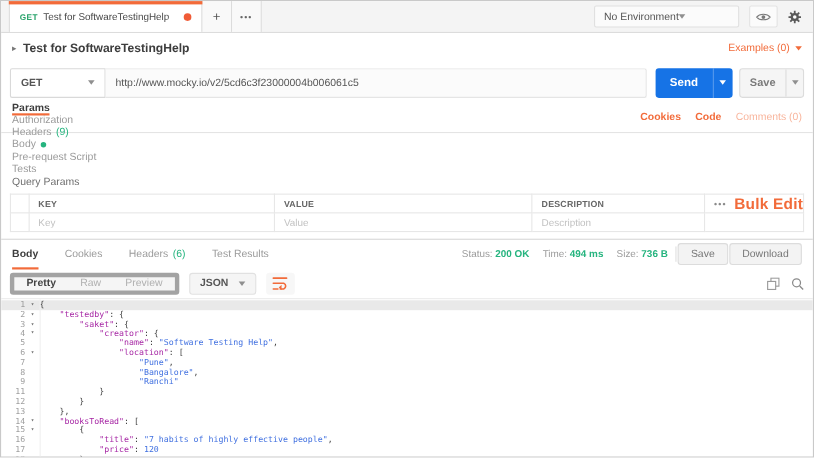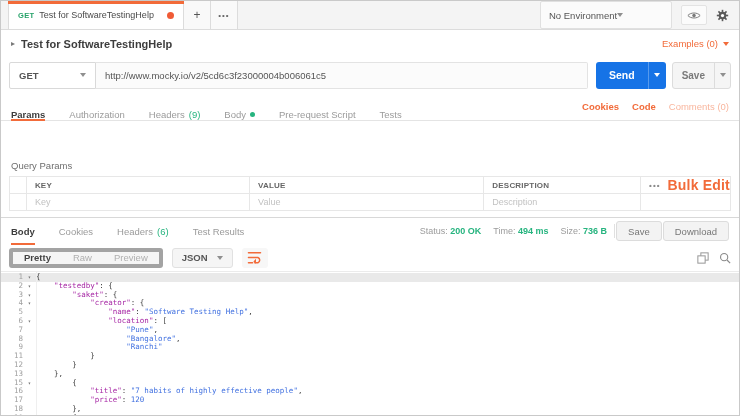--- a/index.html
+++ b/index.html
@@ -12,21 +12,21 @@
   .wtab { position:relative; margin-left:7px; display:flex; align-items:center; gap:5px; padding:0 9px;
           background:#fff; border-left:1px solid #dcdcdc; border-right:1px solid #dcdcdc; min-width:128px; }
   .wtab::before { content:""; position:absolute; top:0; left:-1px; right:-1px; height:3px; background:#f26b3a; }
   .wtab-method { color:#26a269; font-size:7.5px; font-weight:700; letter-spacing:.3px; }
   .wtab-title { font-size:9px; color:#4a4a4a; }
   .unsaved-dot { width:7px; height:7px; border-radius:50%; background:#f05b36; margin-left:8px; }
   .tab-btn { width:27px; display:flex; align-items:center; justify-content:center; border-right:1px solid #dcdcdc;
              background:#f9f9f9; color:#555; font-size:12px; cursor:pointer; }
   .tab-btn.more { font-size:8px; letter-spacing:1px; color:#666; }
   .strip-right { margin-left:auto; display:flex; align-items:center; gap:9px; padding-right:10px; }
-  .env-select { width:132px; height:28px; background:#fbfbfb; border:1px solid #e0e0e0; border-radius:2px;
+  .env-select { width:132px; height:20px; background:#fbfbfb; border:1px solid #e0e0e0; border-radius:2px;
                 display:flex; align-items:center; padding:0 8px; font-size:9.5px; color:#555; }
   .icon-btn { display:flex; align-items:center; justify-content:center; }
   .eye-box { width:26px; height:20px; border:1px solid #e3e3e3; border-radius:2px; background:#fbfbfb; }
 
   .caret { width:0; height:0; border-left:3.5px solid transparent; border-right:3.5px solid transparent; border-top:4px solid #8f8f8f; display:inline-block; }
   .caret.white { border-top-color:#fff; }
   .caret.orange { border-top-color:#f26b3a; }
 
   
   .title-row { height:27px; display:flex; align-items:center; padding:0 10px; gap:6px; }
@@ -172,21 +172,21 @@
     </div>
     <div class="split-btn save-req">
       <span class="main">Save</span>
       <span class="arrow">
           <span class="caret"></span>
         </span>
     </div>
   </div>
 
   <div class="req-tabs">
-    <div id="req-tabs" style="display:flex;align-items:flex-end;">
+    <div id="req-tabs" style="display:flex;align-items:flex-start;flex-direction:column;">
         <div class="rtab active">
           <span>Params</span>
         </div>
         <div class="rtab">
           <span>Authorization</span>
         </div>
         <div class="rtab">
           <span>Headers</span>
           <span class="count">(9)</span>
         </div>
@@ -306,20 +306,21 @@
         <div class="cl"><span class="ln">3</span><span class="fold">▾</span><span class="src"><span>        </span><span class="tk-k">"saket"</span><span class="tk-p">: {</span></span></div>
         <div class="cl"><span class="ln">4</span><span class="fold">▾</span><span class="src"><span>            </span><span class="tk-k">"creator"</span><span class="tk-p">: {</span></span></div>
         <div class="cl"><span class="ln">5</span><span class="fold"></span><span class="src"><span>                </span><span class="tk-k">"name"</span><span class="tk-p">: </span><span class="tk-v">"Software Testing Help"</span><span class="tk-p">,</span></span></div>
         <div class="cl"><span class="ln">6</span><span class="fold">▾</span><span class="src"><span>                </span><span class="tk-k">"location"</span><span class="tk-p">: [</span></span></div>
         <div class="cl"><span class="ln">7</span><span class="fold"></span><span class="src"><span>                    </span><span class="tk-v">"Pune"</span><span class="tk-p">,</span></span></div>
         <div class="cl"><span class="ln">8</span><span class="fold"></span><span class="src"><span>                    </span><span class="tk-v">"Bangalore"</span><span class="tk-p">,</span></span></div>
         <div class="cl"><span class="ln">9</span><span class="fold"></span><span class="src"><span>                    </span><span class="tk-v">"Ranchi"</span></span></div>
         <div class="cl"><span class="ln">11</span><span class="fold"></span><span class="src"><span>            </span><span class="tk-p">}</span></span></div>
         <div class="cl"><span class="ln">12</span><span class="fold"></span><span class="src"><span>        </span><span class="tk-p">}</span></span></div>
         <div class="cl"><span class="ln">13</span><span class="fold"></span><span class="src"><span>    </span><span class="tk-p">},</span></span></div>
+        <div class="cl"><span class="ln">14</span><span class="fold">▾</span><span class="src"><span>    </span><span class="tk-k">"booksToRead"</span><span class="tk-p">: [</span></span></div>
         <div class="cl"><span class="ln">15</span><span class="fold">▾</span><span class="src"><span>        </span><span class="tk-p">{</span></span></div>
         <div class="cl"><span class="ln">16</span><span class="fold"></span><span class="src"><span>            </span><span class="tk-k">"title"</span><span class="tk-p">: </span><span class="tk-v">"7 habits of highly effective people"</span><span class="tk-p">,</span></span></div>
         <div class="cl"><span class="ln">17</span><span class="fold"></span><span class="src"><span>            </span><span class="tk-k">"price"</span><span class="tk-p">: </span><span class="tk-n">120</span></span></div>
         <div class="cl"><span class="ln">18</span><span class="fold"></span><span class="src"><span>        </span><span class="tk-p">},</span></span></div>
         <div class="cl"><span class="ln">19</span><span class="fold">▾</span><span class="src"><span>        </span><span class="tk-p">{</span></span></div>
         <div class="cl"><span class="ln">21</span><span class="fold"></span><span class="src"><span>            </span><span class="tk-k">"price2"</span><span class="tk-p">: </span><span class="tk-n">125</span></span></div>
       </div>
   </div>
 
 </div>

